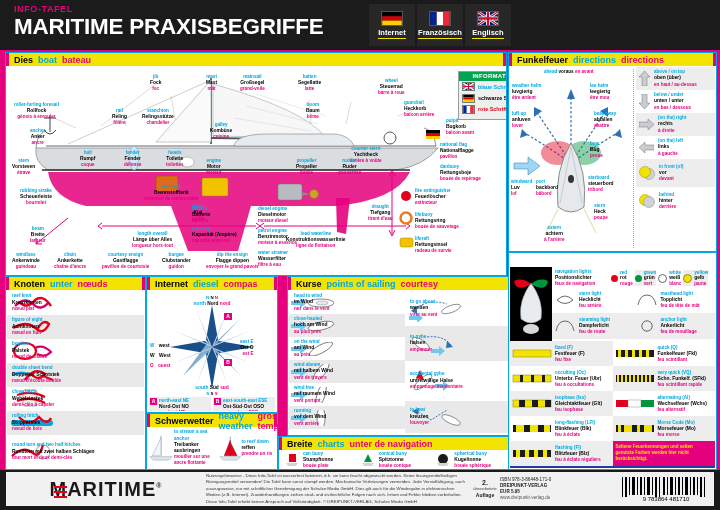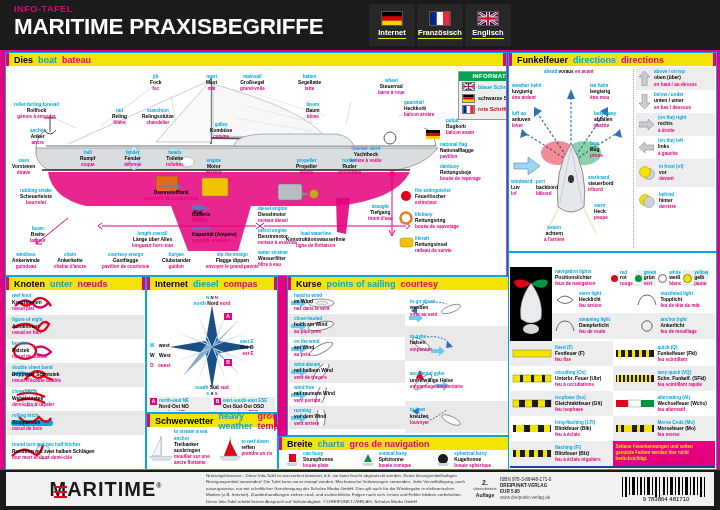--- a/index.html
+++ b/index.html
@@ -827,21 +827,21 @@
           <span class="d" style="white-space:normal">reffen</span>
           <span class="f" style="white-space:normal">prendre un ris</span>
         </div>
       </div>
     </div>
 
     <div class="panel" id="karten">
       <div class="bar">
         <span class="de">Breite</span>
         <span class="en">charts</span>
-        <span class="fr">gros de navigation</span>
+        <span class="fr">unter de navigation</span>
       </div>
       <div class="rows" style="display:flex">
         <div style="flex:1;display:flex;align-items:center;gap:2px;padding-left:3px">
           <svg width="18" height="16" viewBox="0 0 18 16">
                 <rect x="6" y="2" width="7" height="8" fill="#e2001a"></rect>
                 <path d="M3,11 L15,11 L13,14 L5,14 Z" fill="#cfd6dc"></path>
               </svg>
           <div class="lbl" style="position:static;line-height:6px">
             <span class="e">can buoy</span>
                 <span class="d">Stumpftonne</span>

